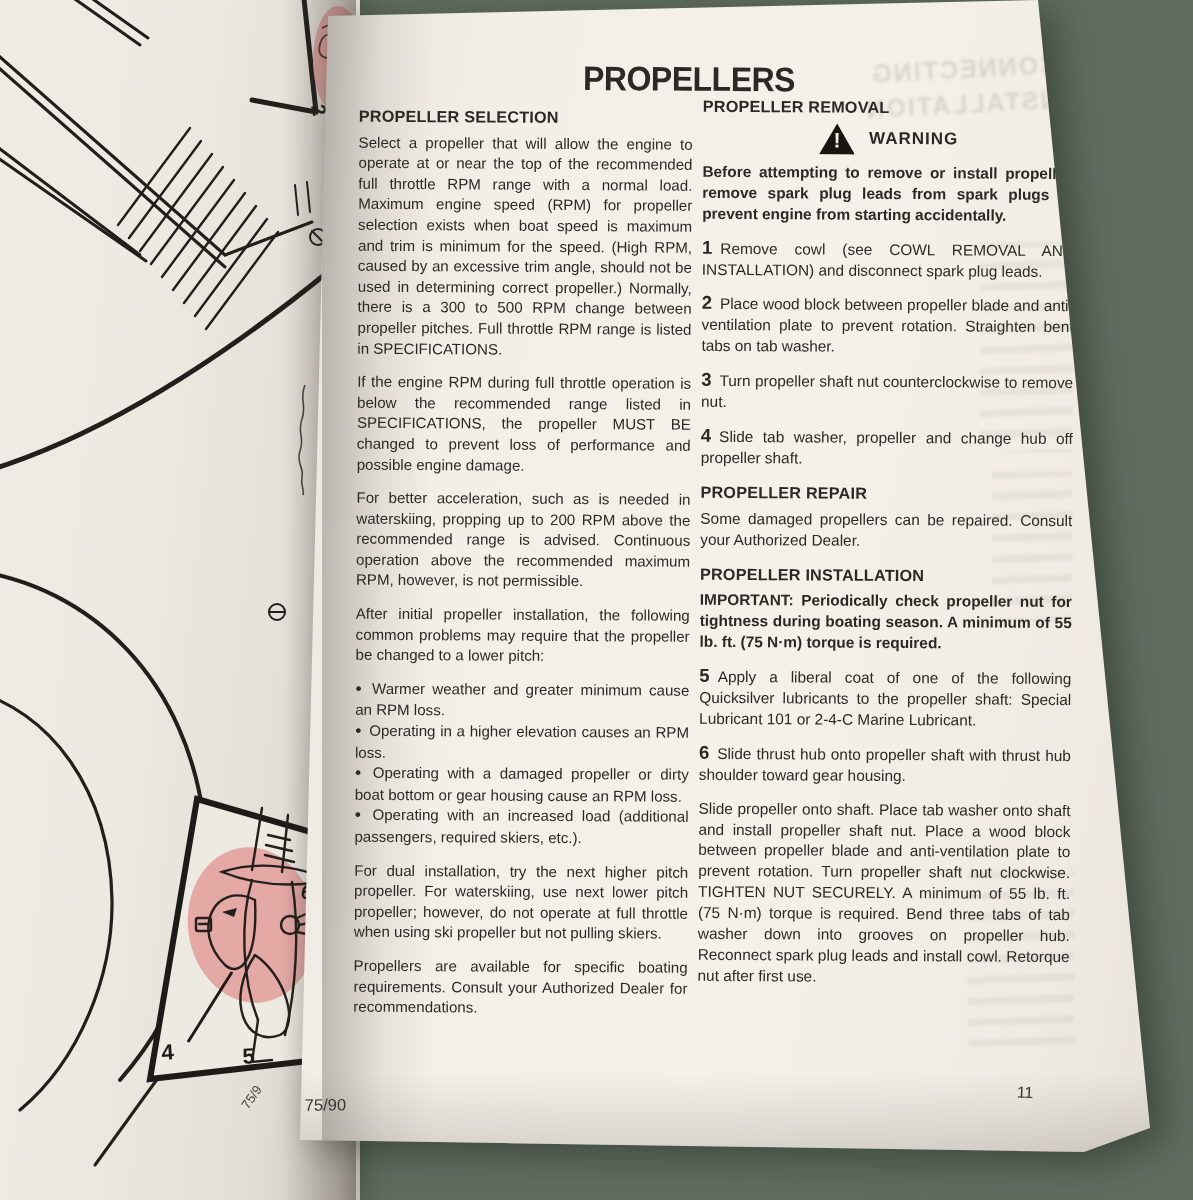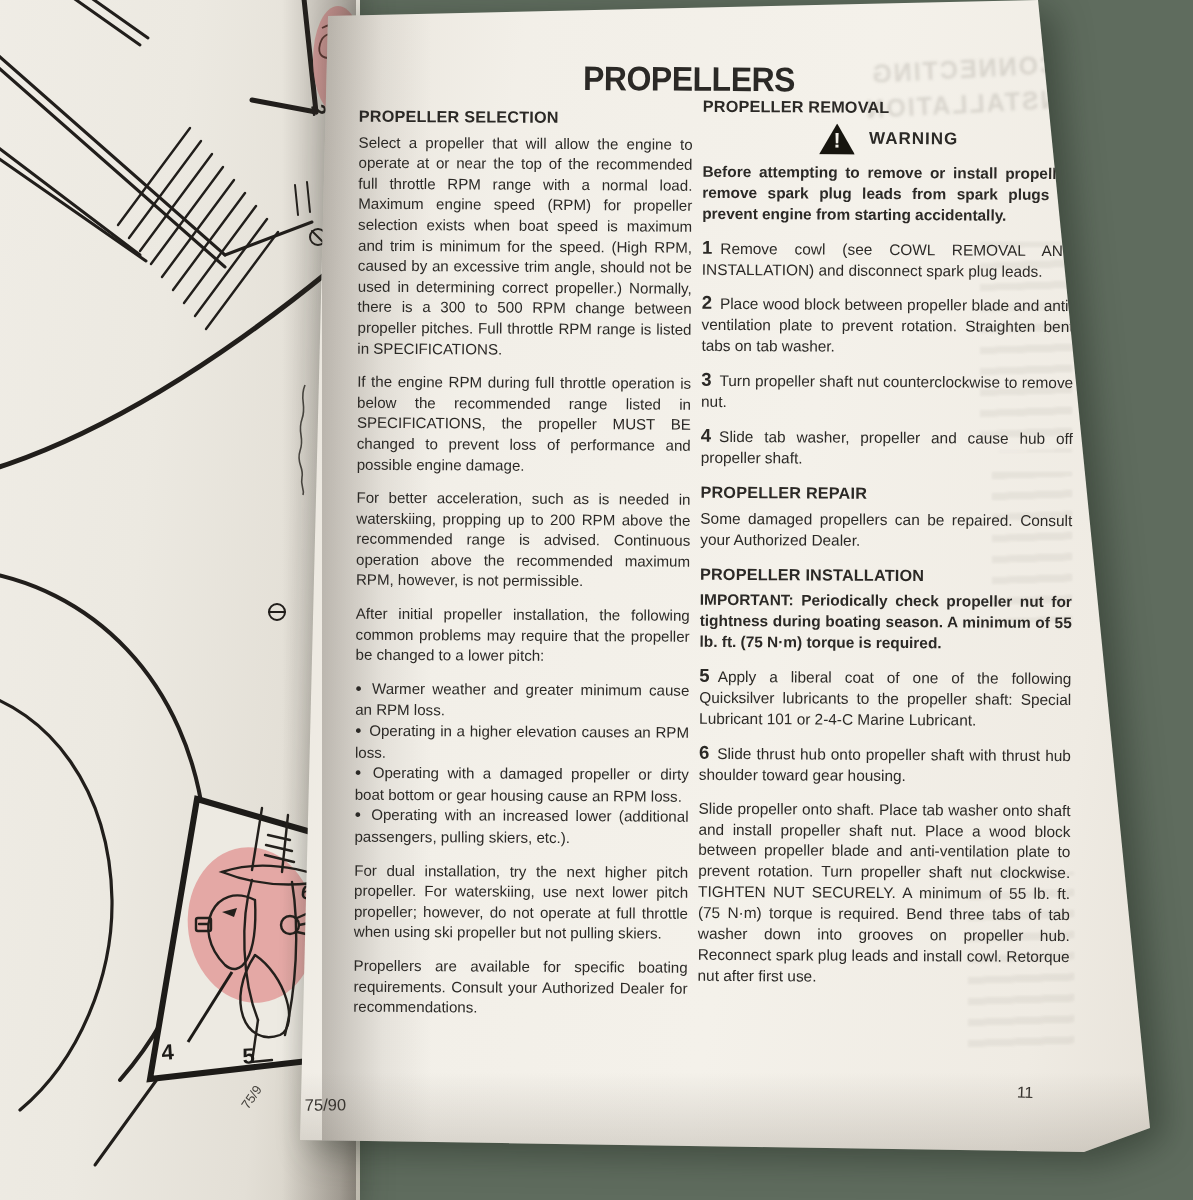--- a/index.html
+++ b/index.html
@@ -174,38 +174,38 @@
       <div class="col col-left">
         <h3>PROPELLER SELECTION</h3>
         <p>Select a propeller that will allow the engine to operate at or near the top of the recommended full throttle RPM range with a normal load. Maximum engine speed (RPM) for propeller selection exists when boat speed is maximum and trim is minimum for the speed. (High RPM, caused by an excessive trim angle, should not be used in determining correct propeller.) Normally, there is a 300 to 500 RPM change between propeller pitches. Full throttle RPM range is listed in SPECIFICATIONS.</p>
         <p>If the engine RPM during full throttle operation is below the recommended range listed in SPECIFICATIONS, the propeller MUST BE changed to prevent loss of performance and possible engine damage.</p>
         <p>For better acceleration, such as is needed in waterskiing, propping up to 200 RPM above the recommended range is advised. Continuous operation above the recommended maximum RPM, however, is not permissible.</p>
         <p>After initial propeller installation, the following common problems may require that the propeller be changed to a lower pitch:</p>
         <ul class="bullets">
           <li><span class="bullet-glyph">●</span><span>Warmer weather and greater minimum cause an RPM loss.</span></li>
           <li><span class="bullet-glyph">●</span><span>Operating in a higher elevation causes an RPM loss.</span></li>
           <li><span class="bullet-glyph">●</span><span>Operating with a damaged propeller or dirty boat bottom or gear housing cause an RPM loss.</span></li>
-          <li><span class="bullet-glyph">●</span><span>Operating with an increased lower (additional passengers, pulling skiers, etc.).</span></li>
+          <li><span class="bullet-glyph">●</span><span>Operating with an increased load (additional passengers, required skiers, etc.).</span></li>
         </ul>
         <p>For dual installation, try the next higher pitch propeller. For waterskiing, use next lower pitch propeller; however, do not operate at full throttle when using ski propeller but not pulling skiers.</p>
         <p>Propellers are available for specific boating requirements. Consult your Authorized Dealer for recommendations.</p>
       </div>
 
       <div class="col col-right">
         <h3>PROPELLER REMOVAL</h3>
         <div class="warn-row">
           <span class="warn-tri">!</span>
           <span class="warn-word">WARNING</span>
         </div>
         <p class="bold">Before attempting to remove or install propeller, remove spark plug leads from spark plugs to prevent engine from starting accidentally.</p>
 
         <p class="step"><span class="step-num">1</span><span>Remove cowl (see COWL REMOVAL AND INSTALLATION) and disconnect spark plug leads.</span></p>
         <p class="step"><span class="step-num">2</span><span>Place wood block between propeller blade and anti-ventilation plate to prevent rotation. Straighten bent tabs on tab washer.</span></p>
         <p class="step"><span class="step-num">3</span><span>Turn propeller shaft nut counterclockwise to remove nut.</span></p>
-        <p class="step"><span class="step-num">4</span><span>Slide tab washer, propeller and cause hub off propeller shaft.</span></p>
+        <p class="step"><span class="step-num">4</span><span>Slide tab washer, propeller and change hub off propeller shaft.</span></p>
 
         <h3>PROPELLER REPAIR</h3>
         <p>Some damaged propellers can be repaired. Consult your Authorized Dealer.</p>
 
         <h3>PROPELLER INSTALLATION</h3>
         <p class="bold">IMPORTANT: Periodically check propeller nut for tightness during boating season. A minimum of 55 lb. ft. (75 N·m) torque is required.</p>
 
         <p class="step"><span class="step-num">5</span><span>Apply a liberal coat of one of the following Quicksilver lubricants to the propeller shaft: Special Lubricant 101 or 2-4-C Marine Lubricant.</span></p>
         <p class="step"><span class="step-num">6</span><span>Slide thrust hub onto propeller shaft with thrust hub shoulder toward gear housing.</span></p>
 

